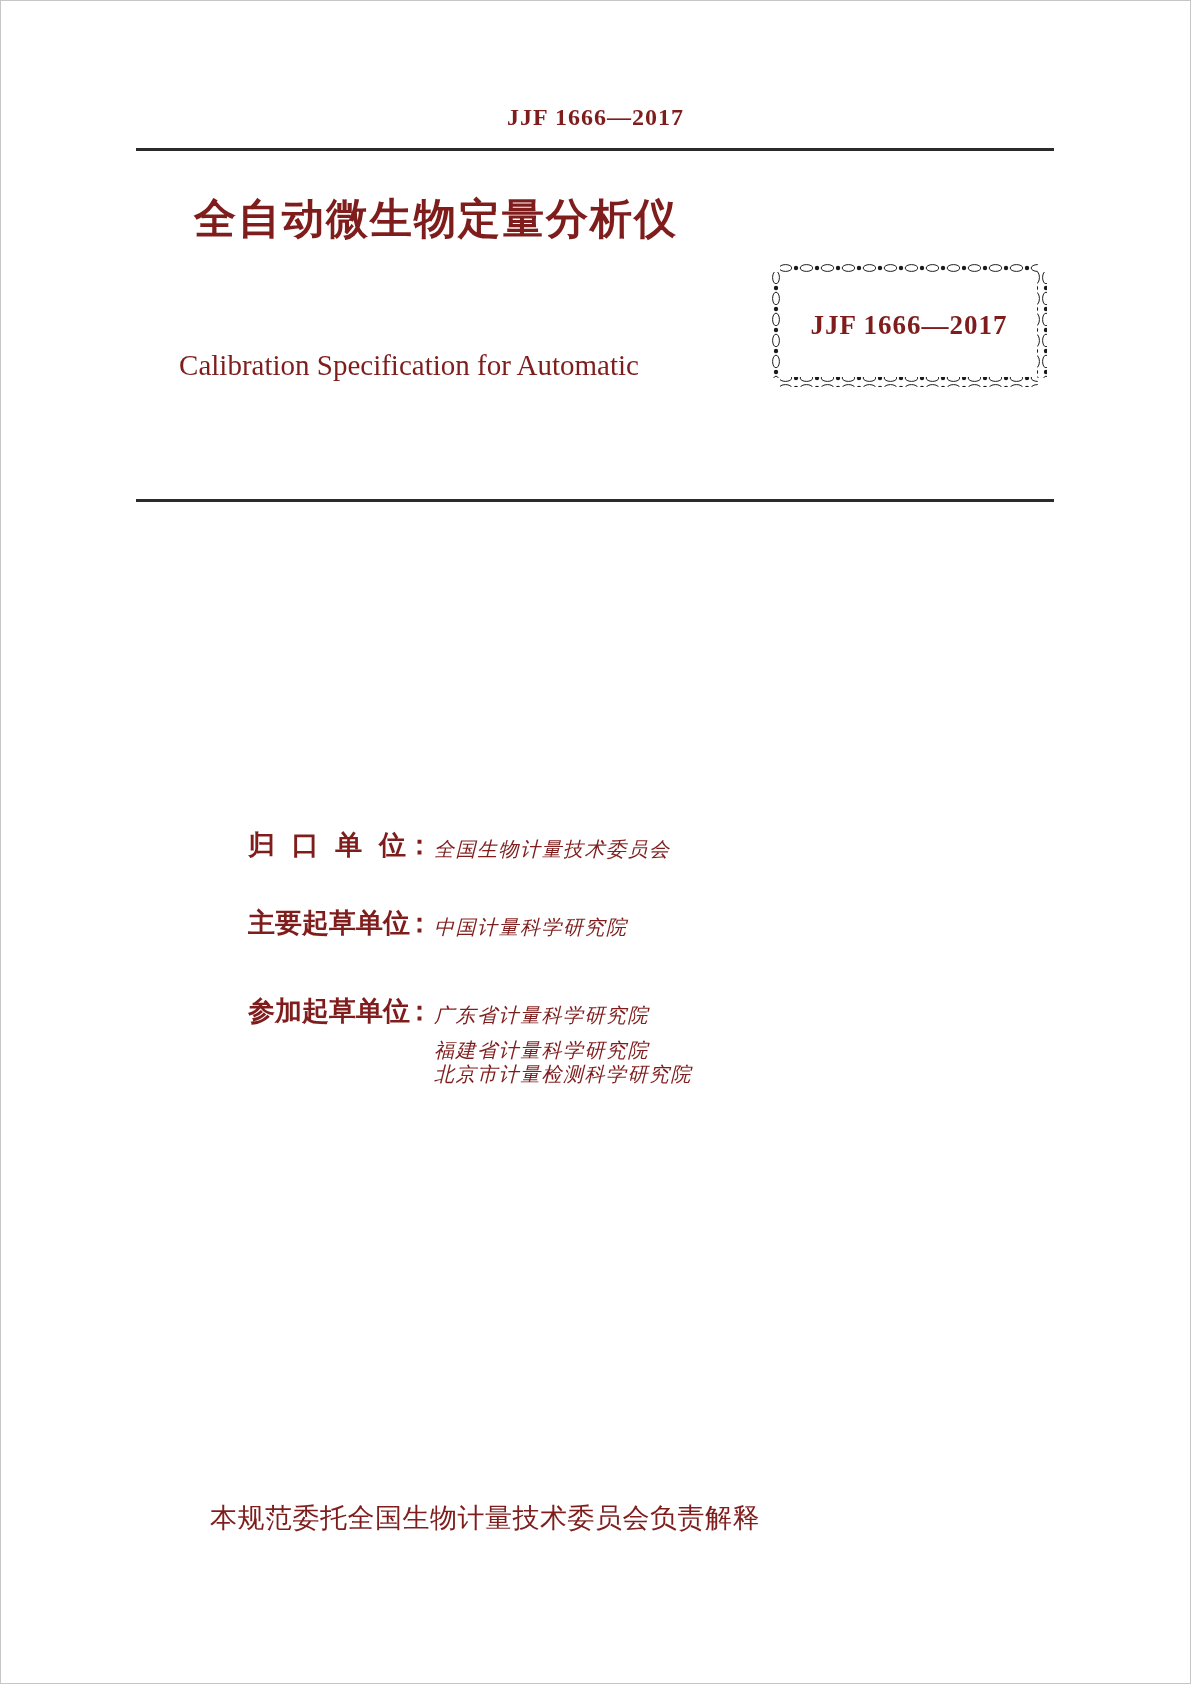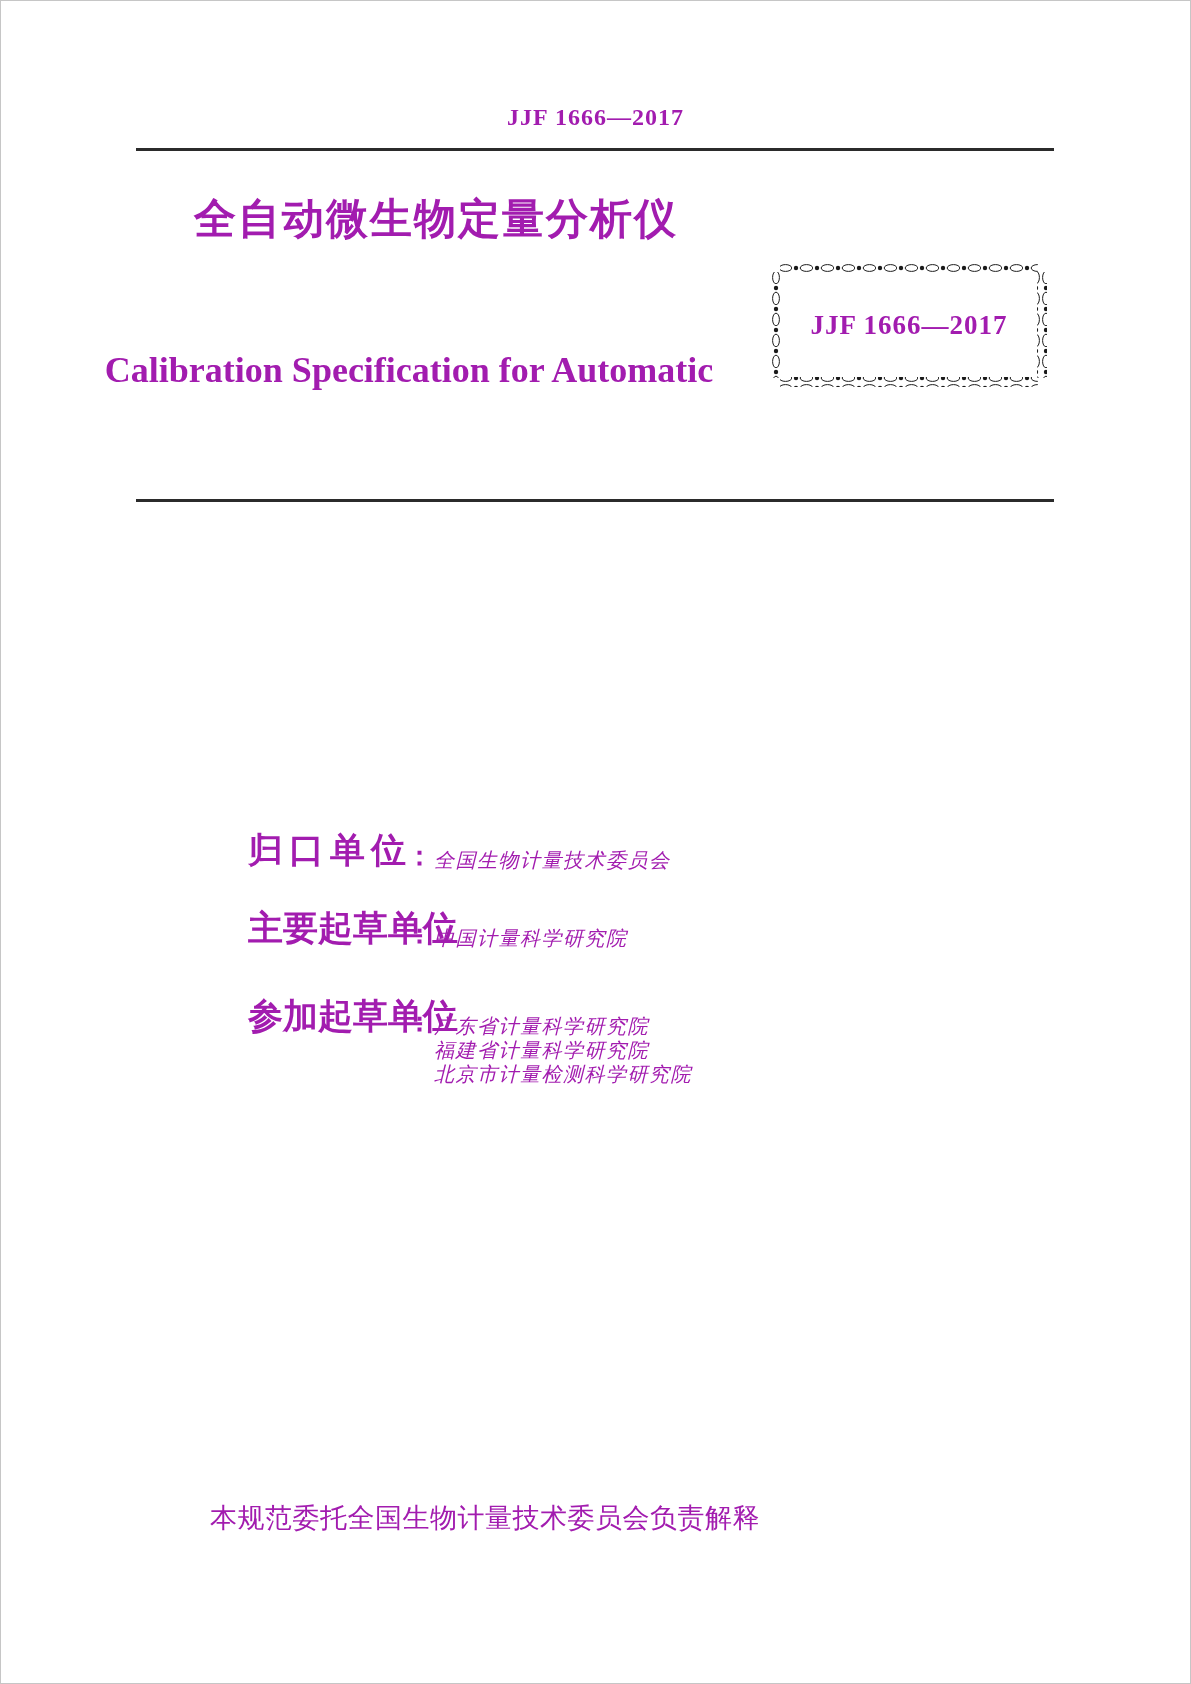--- a/index.html
+++ b/index.html
@@ -5,21 +5,21 @@
   html, body { margin: 0; padding: 0; background: #e9e9e9; }
   .page {
     position: relative;
     width: 1191px;
     height: 1684px;
     margin: 0 auto;
     background: #ffffff;
     border: 1px solid #c6c6c6;
     box-sizing: border-box;
     overflow: hidden;
-    color: #a21caf;
+    color: #7f1d1d;
     padding-left: 12px;
   }
 
   .doc-number-top {
     position: absolute;
     top: 103px; left: 0; width: 100%;
     text-align: center;
     font-family: "Liberation Serif", "DejaVu Serif", serif;
     font-weight: 700;
     font-size: 24px;
@@ -44,22 +44,22 @@
   .title-cn {
     font-family: Liberation Sans, sans-serif;
     font-weight: 700;
     font-size: 42px;
     white-space: nowrap;
   }
   .title-cn-1 { top: 190px; letter-spacing: 2px; }
   .title-cn-2 { top: 272px; letter-spacing: 10px; }
   .title-en {
     font-family: "Liberation Serif", "DejaVu Serif", serif;
-    font-weight: 700;
-    font-size: 36px;
+    font-weight: 400;
+    font-size: 29px;
     white-space: nowrap;
   }
   .title-en-1 { top: 348px; }
   .title-en-2 { top: 406px; }
 
   .badge {
     position: absolute;
     left: 770px; top: 262px;
     width: 276px; height: 124px;
   }
@@ -80,21 +80,21 @@
     position: absolute;
     left: 247px;
     white-space: nowrap;
   }
   .org-label {
     display: inline-block;
     width: 158px;
     vertical-align: bottom;
     font-family: Liberation Sans, sans-serif;
     font-weight: 700;
-    font-size: 35px;
+    font-size: 27px;
     text-align: justify;
     text-align-last: justify;
   }
   .org-colon {
     display: inline-block;
     width: 28px;
     vertical-align: bottom;
     font-family: "Liberation Sans", "DejaVu Sans", sans-serif;
     font-weight: 700;
     font-size: 27px;

